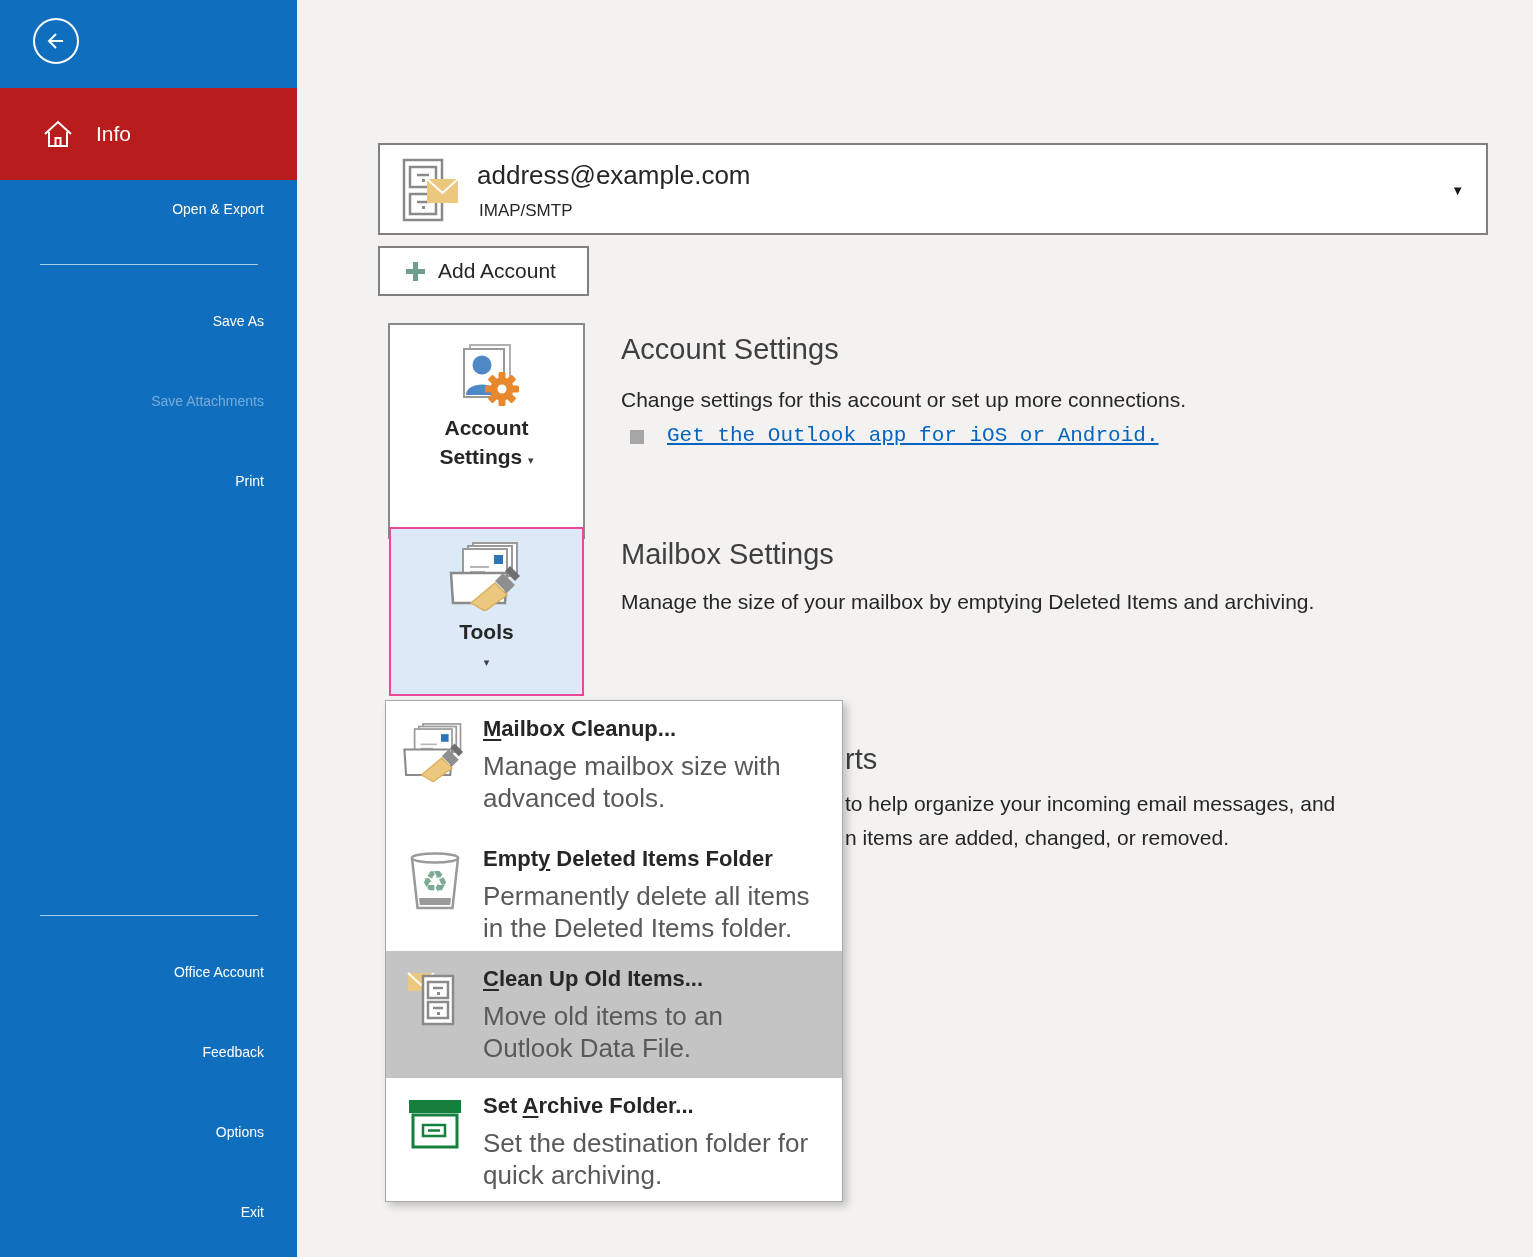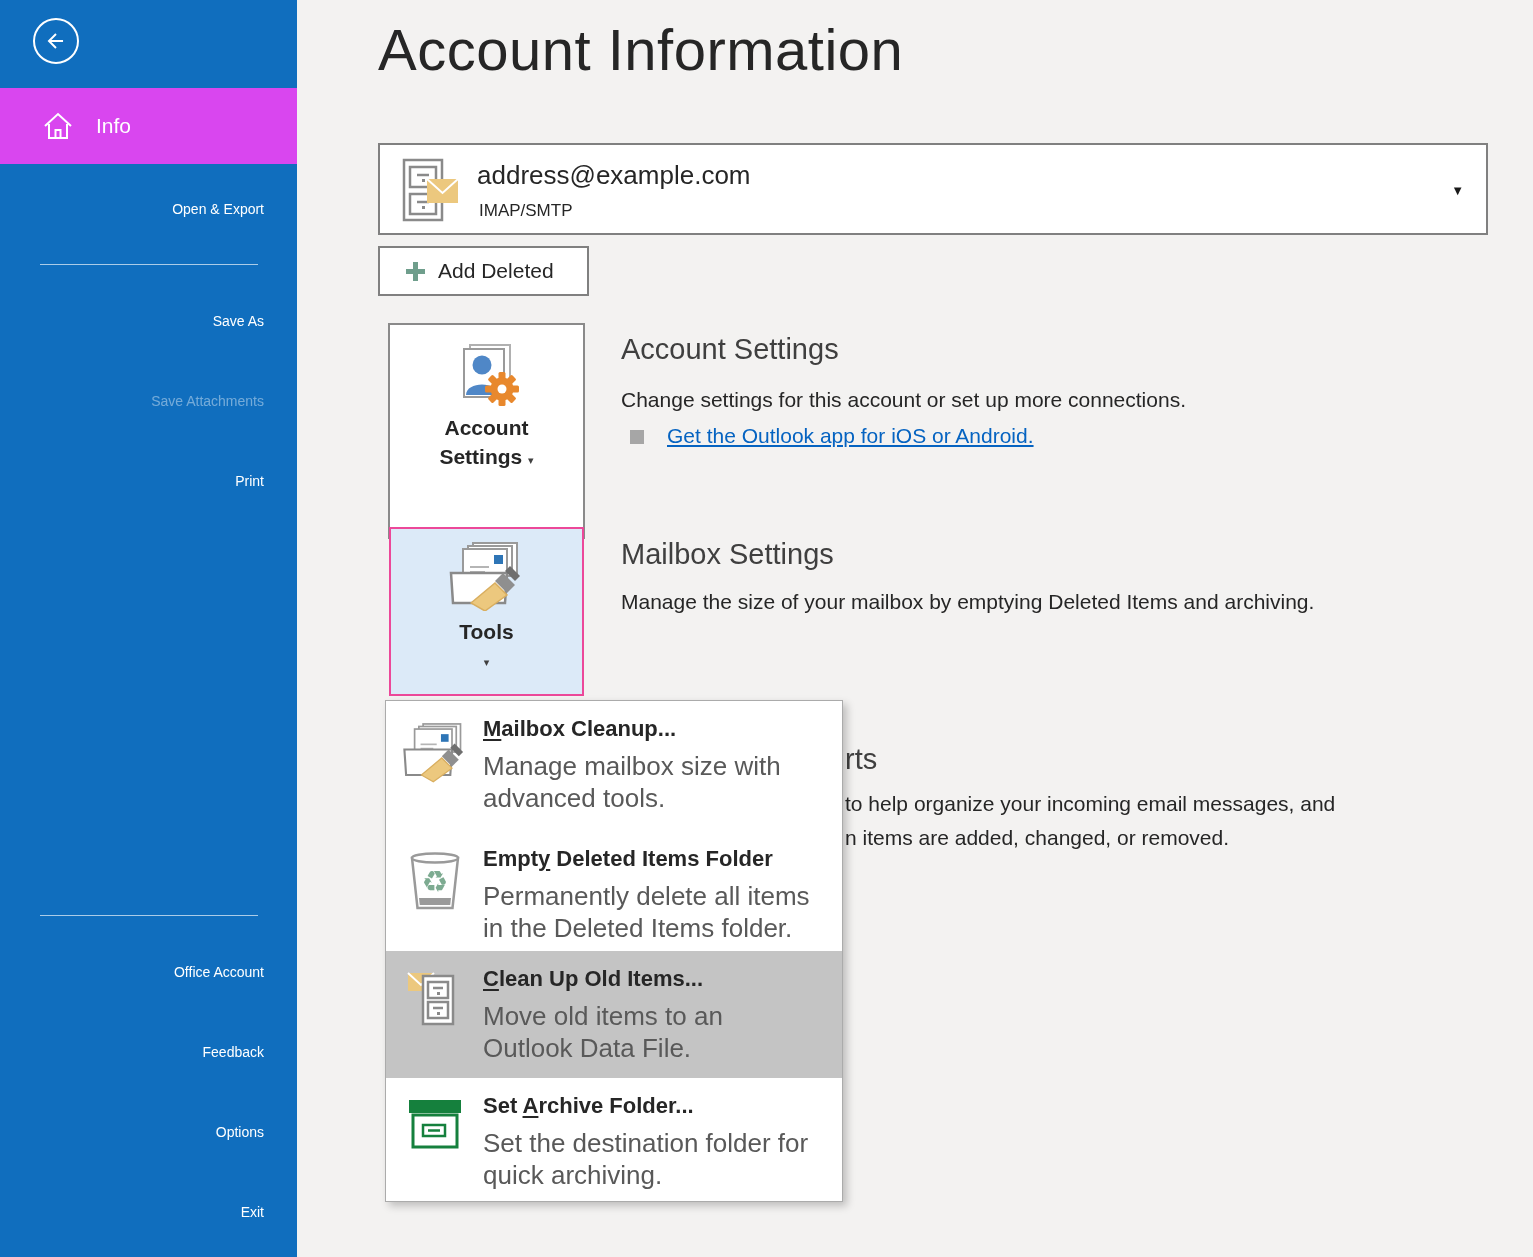--- a/index.html
+++ b/index.html
@@ -6,21 +6,21 @@
   html,body { width:1533px; height:1257px; }
   body { font-family:"Liberation Sans","DejaVu Sans",sans-serif; }
   #screen { position:relative; width:1533px; height:1257px; background:#f3f2f1; overflow:hidden; }
 
   
   #sidebar { position:absolute; left:0; top:0; width:297px; height:1257px; background:#106ebe; }
   #back-btn { position:absolute; left:33px; top:18px; width:46px; height:46px; border:2.5px solid #fff;
               border-radius:50%; display:flex; align-items:center; justify-content:center; cursor:pointer; }
   .nav-item { position:absolute; left:0; width:264px; height:44px; line-height:44px; padding-left:88px;
               color:#fff; font-size:14px; cursor:pointer; white-space:nowrap;text-align:right; }
-  #nav-info { position:absolute; left:0; top:88px; width:297px; height:76px; background:#d946ef;
+  #nav-info { position:absolute; left:0; top:88px; width:297px; height:92px; background:#b91c1c;
               color:#fff; font-size:21px; display:flex; align-items:center; cursor:pointer; }
   #nav-info .home-wrap { margin-left:42px; margin-right:22px; display:flex; align-items:center; }
   .nav-disabled { color:rgba(255,255,255,0.42); cursor:default; }
   .side-divider { position:absolute; left:40px; width:218px; height:0; border-top:1.5px solid rgba(255,255,255,0.65); }
 
   
   #page-title { position:absolute; left:378px; top:16px; font-size:58px; font-weight:200;
                 color:#262626; letter-spacing:0.5px; }
 
   #account-box { position:absolute; left:378px; top:143px; width:1110px; height:92px; background:#fff;
@@ -45,21 +45,21 @@
   #tools-btn .icn { margin-top:12px; }
   #tools-btn .blabel { margin-top:2px; }
   #tools-btn .caret-sm { display:block; margin-top:10px; }
 
   .sec-heading { position:absolute; font-size:29px; font-weight:300; color:#3f3f3f; white-space:nowrap; }
   .sec-desc { position:absolute; font-size:21px; color:#262626; white-space:nowrap; }
   #as-heading { left:621px; top:333px; }
   #as-desc { left:621px; top:388px; }
   #as-bullet { position:absolute; left:630px; top:430px; width:14px; height:14px; background:#a6a6a6; }
   #as-link { position:absolute; left:667px; top:424px; font-size:21px; color:#0563c1;
-             text-decoration:underline; cursor:pointer; white-space:nowrap; }
+             text-decoration:underline; cursor:pointer; white-space:nowrap;font-family:Liberation Mono, monospace; }
   #mb-heading { left:621px; top:538px; }
   #mb-desc { left:621px; top:590px; }
 
   
   #frag-heading { position:absolute; left:845px; top:743px; font-size:29px; font-weight:300; color:#3f3f3f; }
   .frag-line { position:absolute; left:845px; font-size:21px; color:#262626; white-space:nowrap; }
   #frag-line1 { top:792px; }
   #frag-line2 { top:826px; }
 
   
@@ -106,21 +106,20 @@
     <div class="nav-item nav-disabled" style="top:379px;">Save Attachments</div>
     <div class="nav-item" style="top:459px;padding-left:16px;">Print</div>
 
     <div class="side-divider" style="top:915px;"></div>
     <div class="nav-item" style="top:950px;">Office Account</div>
     <div class="nav-item" style="top:1030px;">Feedback</div>
     <div class="nav-item" style="top:1110px;">Options</div>
     <div class="nav-item" style="top:1190px;">Exit</div>
   </div>
 
-  <div id="page-title">Account Information</div>
 
   <div id="account-box">
     <span class="acct-icon">
       <svg width="60" height="66" viewBox="0 0 60 66">
         <rect x="4" y="2" width="38" height="60" fill="#fff" stroke="#8a8a8a" stroke-width="2.5"></rect>
         <rect x="10" y="9" width="26" height="20" fill="#fff" stroke="#8a8a8a" stroke-width="2.5"></rect>
         <rect x="10" y="36" width="26" height="20" fill="#fff" stroke="#8a8a8a" stroke-width="2.5"></rect>
         <line x1="17" y1="17" x2="29" y2="17" stroke="#8a8a8a" stroke-width="2.5"></line>
         <rect x="22" y="21" width="3" height="3" fill="#8a8a8a"></rect>
         <line x1="17" y1="44" x2="29" y2="44" stroke="#8a8a8a" stroke-width="2.5"></line>
@@ -134,21 +133,21 @@
     <span class="acct-caret">▼</span>
   </div>
 
   <div id="add-account-btn">
     <span class="plus">
       <svg width="19" height="19" viewBox="0 0 19 19">
         <rect x="7" y="0" width="5" height="19" fill="#6f9e8c"></rect>
         <rect x="0" y="7" width="19" height="5" fill="#6f9e8c"></rect>
       </svg>
     </span>
-    <span class="lbl">Add Deleted</span>
+    <span class="lbl">Add Account</span>
   </div>
 
   <div id="acct-settings-btn" class="big-btn">
     <div class="icn">
       <svg width="74" height="66" viewBox="0 0 74 66">
         <rect x="20" y="2" width="40" height="48" fill="#fff" stroke="#b0b0b0" stroke-width="2"></rect>
         <rect x="14" y="6" width="40" height="48" fill="#fff" stroke="#9a9a9a" stroke-width="2"></rect>
         <circle cx="32" cy="22" r="9.5" fill="#4f87c7"></circle>
         <path d="M16,52 C16,38 48,38 48,52 Z" fill="#4f87c7"></path>
         <g transform="translate(52,46)">

